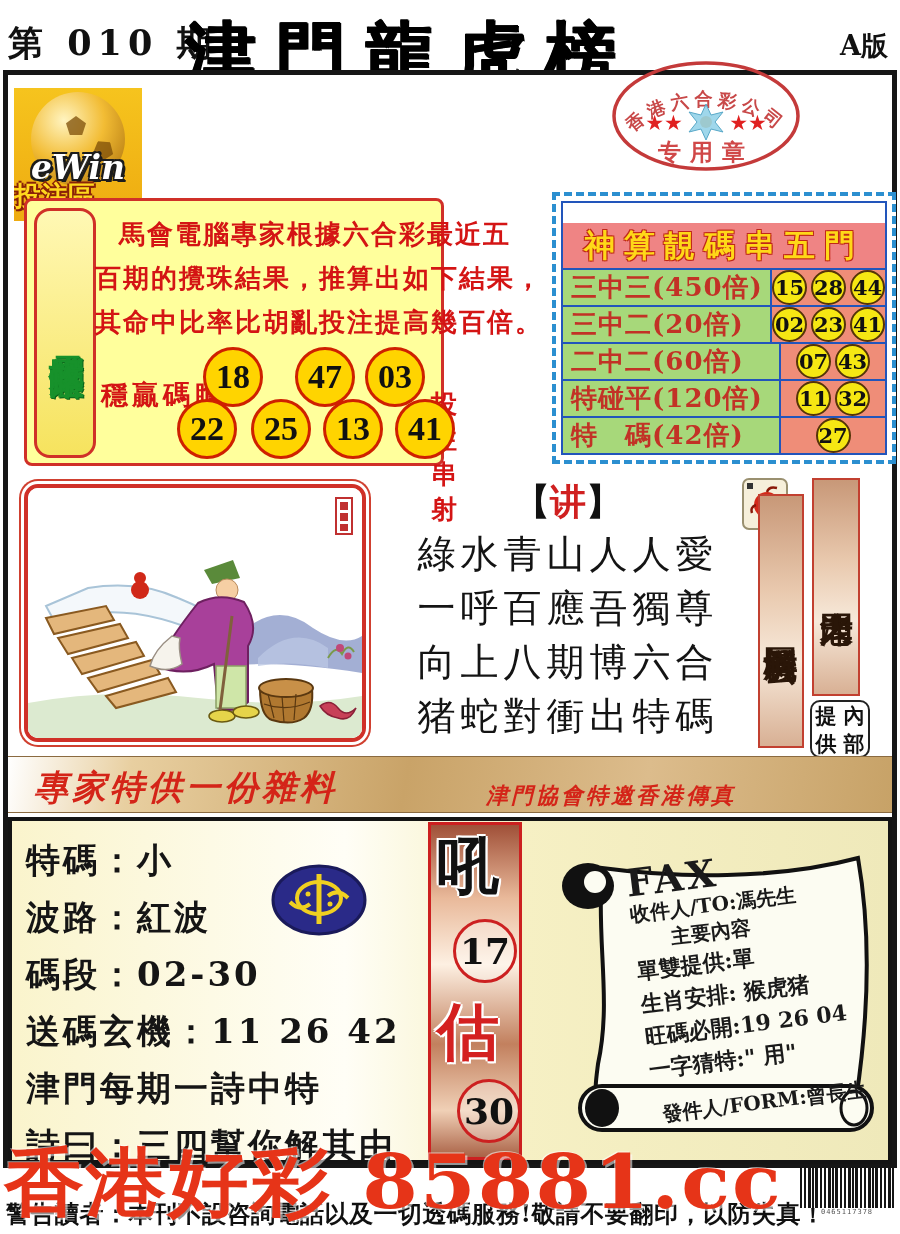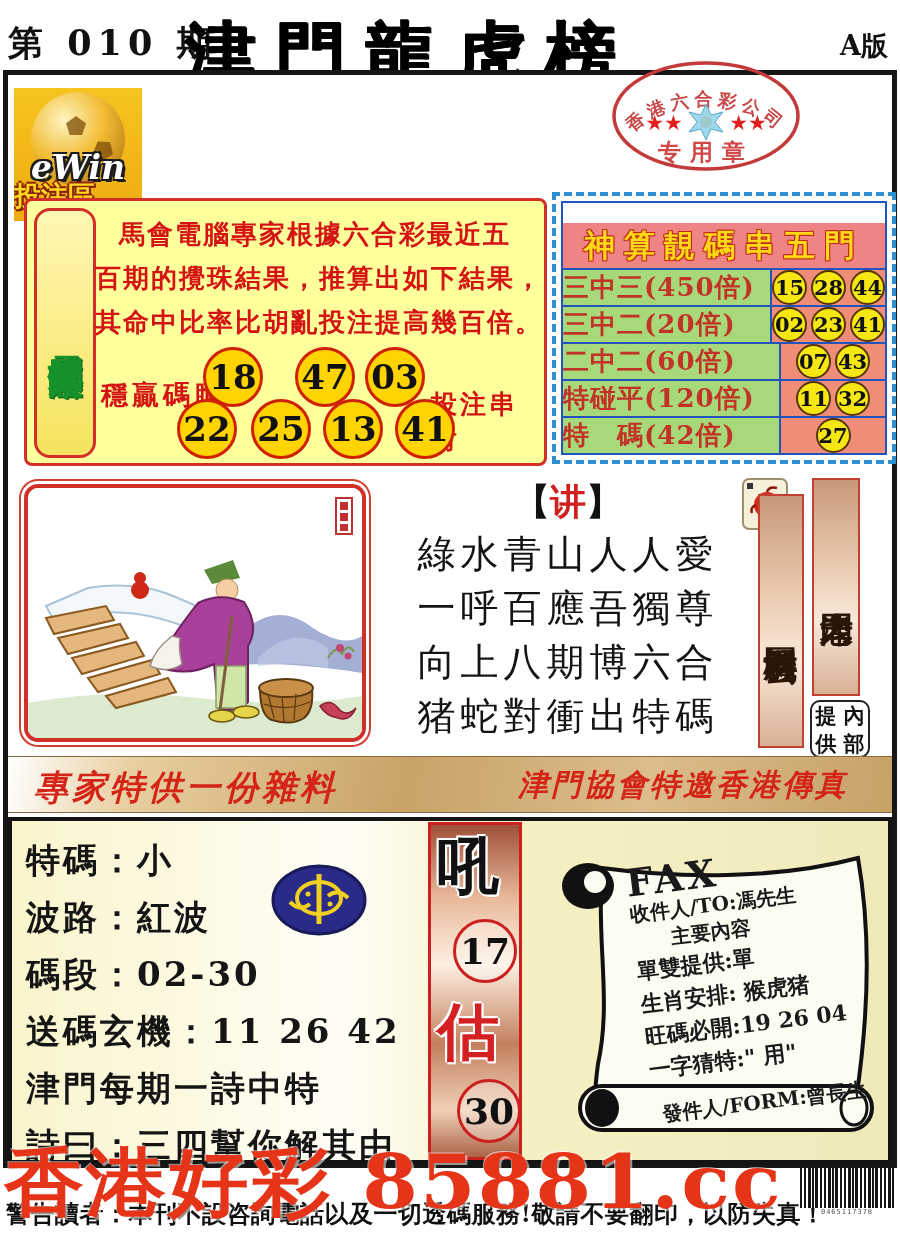--- a/index.html
+++ b/index.html
@@ -26,21 +26,21 @@
   .ewin .patch{position:absolute;width:20px;height:19px;background:#7c4e08;opacity:.75;
       clip-path:polygon(50% 0,100% 38%,81% 100%,19% 100%,0 38%);}
   .ewin .p1{left:52px;top:28px;}
   .ewin .p2{left:80px;top:52px;transform:rotate(40deg);}
   .ewin-brand{position:absolute;left:0;right:0;bottom:34px;text-align:center;font-size:33px;font-weight:900;font-style:italic;color:#fff;
       text-shadow:2px 2px 0 #1c1c1c,-2px 2px 0 #1c1c1c,2px -2px 0 #1c1c1c,-2px -2px 0 #1c1c1c,3px 3px 0 #1c1c1c;}
   .ewin-cap{position:absolute;left:0;right:0;bottom:7px;font-size:27px;font-weight:900;color:#ffd81e;
       text-shadow:2px 0 0 #8a2208,-2px 0 0 #8a2208,0 2px 0 #8a2208,0 -2px 0 #8a2208,2px 2px 0 #8a2208;}
 
   
-  .strategy{left:24px;top:198px;width:523px;height:268px;background:#ffff9c;border:3px solid #d03028;border-radius:8px;box-sizing:border-box;}
+  .strategy{left:24px;top:198px;width:420px;height:268px;background:#ffff9c;border:3px solid #d03028;border-radius:8px;box-sizing:border-box;font-family:Liberation Serif, serif;}
   .strategy .side{position:absolute;left:7px;top:7px;width:56px;height:244px;border:3px solid #d03028;border-radius:16px;
       background:linear-gradient(#fff8b4,#f6e35e);display:flex;align-items:center;justify-content:center;
       writing-mode:vertical-rl;text-orientation:upright;font-size:35px;font-weight:900;color:#17912b;
       text-shadow:1px 1px 0 #0b611a;letter-spacing:2px;}
   .sline{position:absolute;font-size:26px;font-weight:900;color:#d41414;letter-spacing:2px;white-space:nowrap;}
   .sline.l1{left:92px;top:16px;}
   .sline.l2{left:68px;top:60px;}
   .sline.l3{left:68px;top:104px;}
   .slabel{position:absolute;left:74px;top:176px;font-size:27px;font-weight:900;color:#d41414;letter-spacing:4px;}
   .slabel2{position:absolute;left:404px;top:186px;font-size:26px;font-weight:900;color:#d41414;letter-spacing:3px;}
@@ -52,21 +52,21 @@
   .b4{left:150px;} .b5{left:224px;} .b6{left:296px;} .b7{left:368px;}
 
   
   .odds{left:552px;top:192px;width:344px;height:272px;box-sizing:border-box;border:4px dashed #2b8fd0;background:#fff;padding:5px;}
   .odds-inner{border:2px solid #2255bb;height:100%;box-sizing:border-box;display:flex;flex-direction:column;}
   .odds-title{height:48px;background:#ef8484;display:flex;align-items:center;justify-content:center;
       font-size:31px;font-weight:900;color:#ffd818;letter-spacing:9px;
       text-shadow:1px 1px 0 #c02818,-1px -1px 0 #c02818,1px -1px 0 #c02818,-1px 1px 0 #c02818;margin-top:20px;}
   .orow{flex:1;display:flex;border-top:2px solid #2255bb;}
   .olabel{width:218px;background:#a7d87a;color:#c23226;font-size:26px;font-weight:900;
-      display:flex;align-items:center;border-right:2px solid #2255bb;letter-spacing:1px;box-sizing:border-box;}
+      display:flex;align-items:center;padding-left:8px;border-right:2px solid #2255bb;letter-spacing:1px;box-sizing:border-box;}
   .onums{flex:1;background:#ef8d78;display:flex;align-items:center;justify-content:center;gap:4px;}
   .ocircle{width:35px;height:35px;border-radius:50%;background:#f6e713;border:2px solid #553408;box-sizing:border-box;
       display:flex;align-items:center;justify-content:center;font-size:21px;font-weight:900;color:#111;}
 
   
   .painting{left:24px;top:484px;width:342px;height:258px;background:#fff;border:4px solid #d03028;border-radius:14px;
       box-shadow:0 0 0 3px #fff,0 0 0 5px #d04030;box-sizing:border-box;overflow:hidden;}
   .painting svg{width:100%;height:100%;display:block;}
 
   
@@ -85,21 +85,21 @@
   .vb2{left:812px;top:478px;width:48px;height:218px;font-size:33px;}
   .badge{left:810px;top:700px;width:60px;height:58px;background:#fff;border:2px solid #222;border-radius:10px;box-sizing:border-box;
       display:grid;grid-template-columns:1fr 1fr;grid-template-rows:1fr 1fr;}
   .badge span{display:flex;align-items:center;justify-content:center;font-size:21px;font-weight:700;color:#111;}
 
   
   .ribbon{left:8px;top:756px;width:884px;height:57px;
       background:linear-gradient(100deg,#ffffff 0%,#e8cfa0 14%,#c9a368 45%,#dcbc8c 72%,#c7a267 100%);
       border-top:1px solid #8a6a40;border-bottom:1px solid #8a6a40;box-sizing:border-box;}
   .rleft{position:absolute;left:26px;top:8px;font-size:34px;font-weight:900;font-style:italic;color:#d42418;letter-spacing:4px;}
-  .rright{position:absolute;left:478px;top:8px;font-size:30px;font-weight:900;font-style:italic;color:#d42418;letter-spacing:3px;margin-left:32px;}
+  .rright{position:absolute;left:478px;top:24px;font-size:22px;font-weight:900;font-style:italic;color:#d42418;letter-spacing:3px;}
 
   
   .bottom{left:8px;top:817px;width:884px;height:347px;border:4px solid #141414;box-sizing:border-box;
       background:linear-gradient(90deg,#faf4cc 0%,#fffef6 38%,#f6f0c4 58%,#efe9ba 100%);}
   .tips{left:26px;top:838px;}
   .tip-line{font-size:34px;font-weight:700;color:#151515;letter-spacing:3px;height:57px;white-space:nowrap;}
   .oval{left:270px;top:862px;width:98px;height:76px;}
 
   .shout{left:428px;top:822px;width:94px;height:338px;border:3px solid #cc2020;box-sizing:border-box;
       background:linear-gradient(180deg,#a05038,#e9b99a 22%,#fdf0e2 42%,#c2805e 66%,#f0d0b6 86%,#aa6246);}

